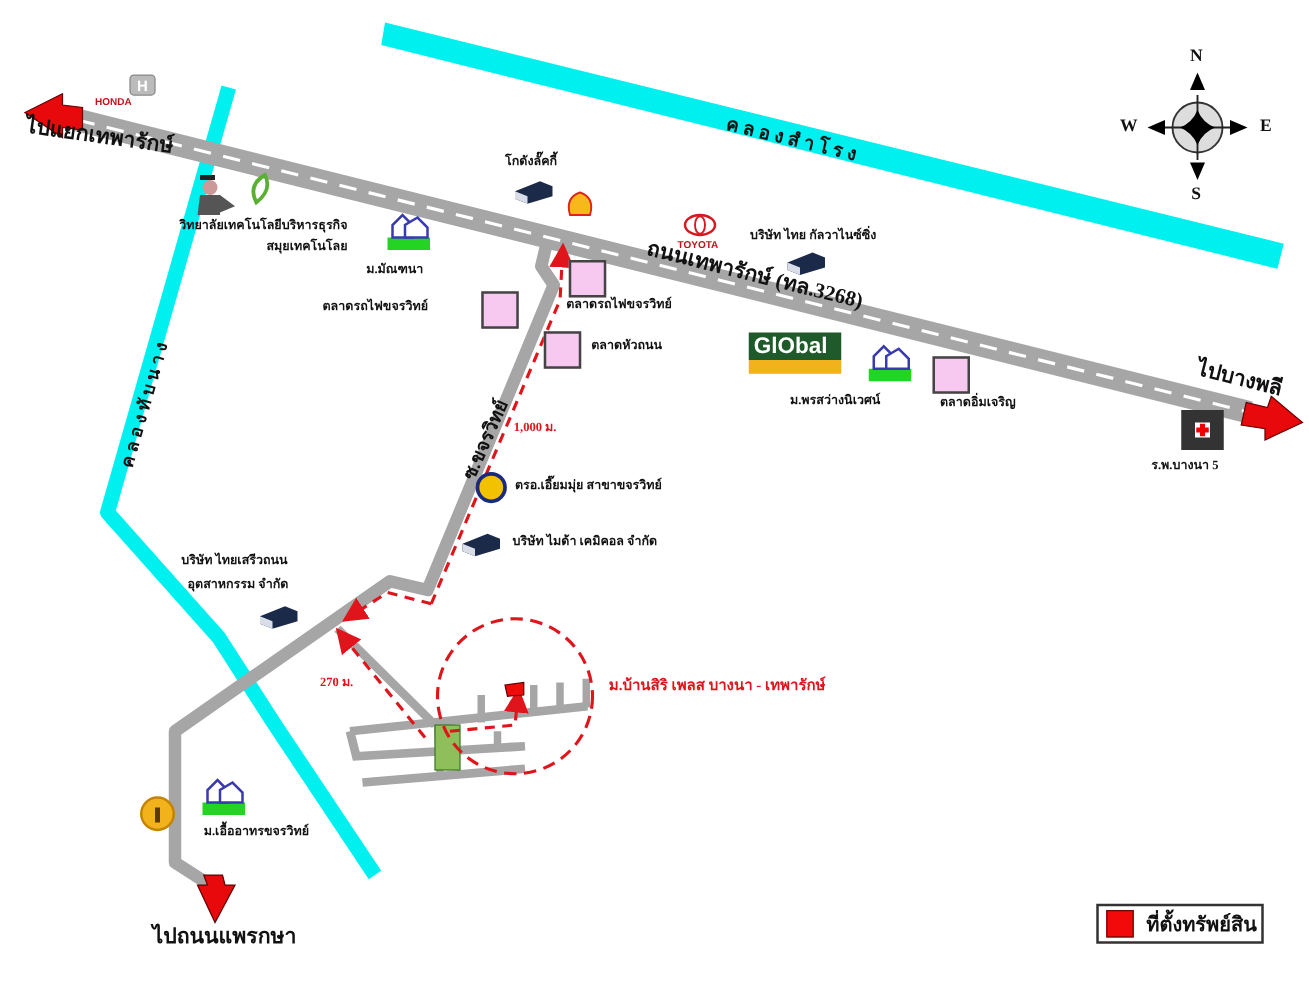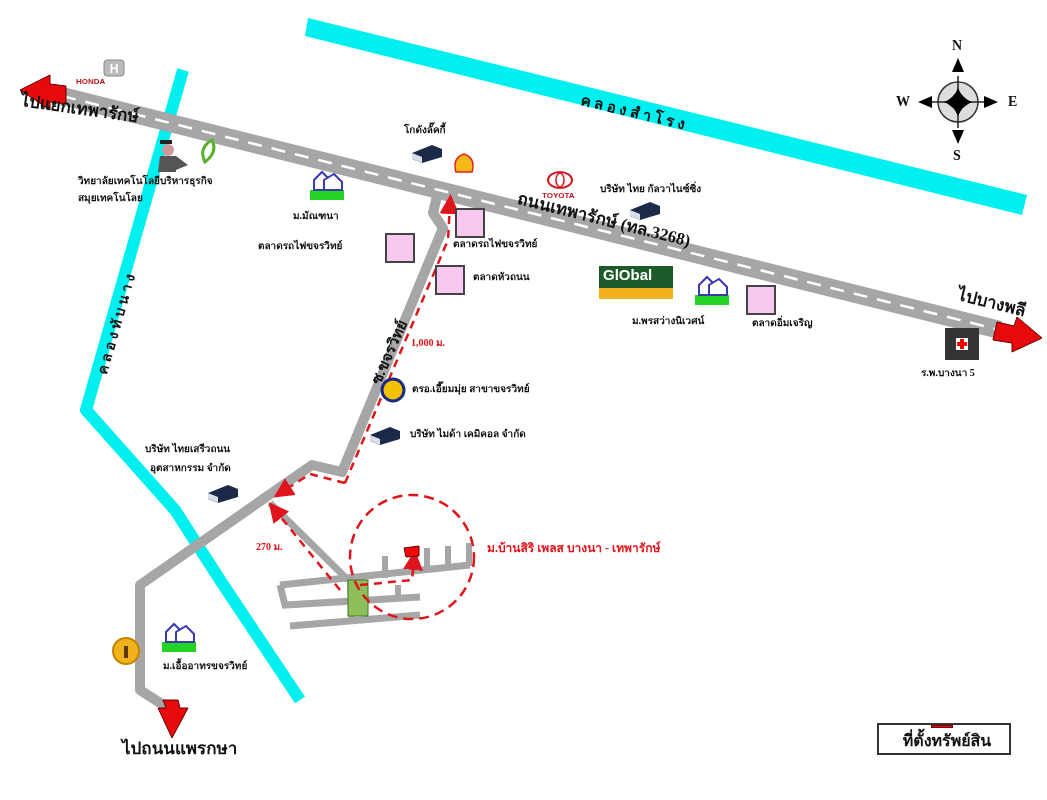--- a/index.html
+++ b/index.html
@@ -2,25 +2,25 @@
 <html><head>
   <meta charset="utf-8">
   <style>
     html, body { margin: 0; padding: 0; background: #ffffff; }
     body { width: 1047px; height: 800px; position: relative; overflow: hidden;
            font-family: "DejaVu Serif", "Liberation Serif", serif; }
     #map-svg { position: absolute; left: 0; top: 0; }
     .lbl { position: absolute; white-space: nowrap; color: #111; font-weight: bold;
            font-family: "Liberation Serif", "DejaVu Serif", serif; font-size: 10px; line-height: 1.1; }
     .lbl.red { color: #e0141b; }
-    .lbl.center { text-align: left; }
+    .lbl.center { text-align: right; }
     .rot { transform-origin: left top; }
     .legend { position: absolute; left: 877px; top: 723px; width: 134px; height: 32px;
               border: 2px solid #333; background: #fff; display: flex; align-items: center;
-              box-sizing: border-box; padding-left: 6px; flex-direction: column; }
+              box-sizing: border-box; padding-left: 6px; }
     .legend-swatch { width: 20px; height: 20px; background: #f20a0a; border: 1px solid #700;
                      margin-right: 10px; }
     .legend-text { font-family: "Liberation Serif", serif; font-weight: bold; font-size: 16px; color: #111; }
     .compass-letter { position: absolute; font-family: "Liberation Serif", serif; font-weight: bold;
                       font-size: 14px; color: #111; }
     .market { position: absolute; width: 30px; height: 30px; background: #f7c9f0; border: 2px solid #444;
               box-sizing: border-box; }
     .warehouse { position: absolute; width: 34px; height: 20px; }
     .house { position: absolute; width: 38px; height: 34px; }
   </style>
@@ -183,21 +183,21 @@
 <div class="market" style="left:435px;top:265px"></div>
 <div class="market" style="left:746px;top:285px"></div>
 
 <span class="compass-letter" style="left:952px;top:38px">N</span>
 <span class="compass-letter" style="left:953px;top:148px">S</span>
 <span class="compass-letter" style="left:1008px;top:94px">E</span>
 <span class="compass-letter" style="left:896px;top:94px">W</span>
 
 <span class="lbl" style="left:76px;top:78px;font-size:8px;color:#c0141b;font-family:'Liberation Sans',sans-serif">HONDA</span>
 <span class="lbl" style="left:542px;top:192px;font-size:8px;color:#c0141b;font-family:'Liberation Sans',sans-serif">TOYOTA</span>
-<span class="lbl" style="left:603px;top:267px;font-size:15px;color:#fff;font-family:'Liberation Sans',sans-serif">GlObal</span>
+<span class="lbl" style="left:603px;top:267px;font-size:18px;color:#fff;font-family:'Liberation Sans',sans-serif">GlObal</span>
 
 <span class="lbl rot" style="left:583px;top:92px;font-size:15px;transform:rotate(13.5deg)">ค ล อ ง สํ า โ ร ง</span>
 <span class="lbl rot" style="left:95px;top:372px;font-size:14px;transform:rotate(-74deg)">ค ล อ ง ทั บ น า ง</span>
 
 <span class="lbl rot" style="left:520px;top:190px;font-size:17px;transform:rotate(14deg)">ถนนเทพารักษ์ (ทล.3268)</span>
 <span class="lbl rot" style="left:368px;top:380px;font-size:15px;transform:rotate(-66deg)">ซ.ขจรวิทย์</span>
 
 <span class="lbl rot" style="left:22px;top:92px;font-size:17px;transform:rotate(8deg)">ไปแยกเทพารักษ์</span>
 <span class="lbl rot" style="left:960px;top:286px;font-size:17px;transform:rotate(14deg)">ไปบางพลี</span>
 <span class="lbl" style="left:122px;top:740px;font-size:17px">ไปถนนแพรกษา</span>

